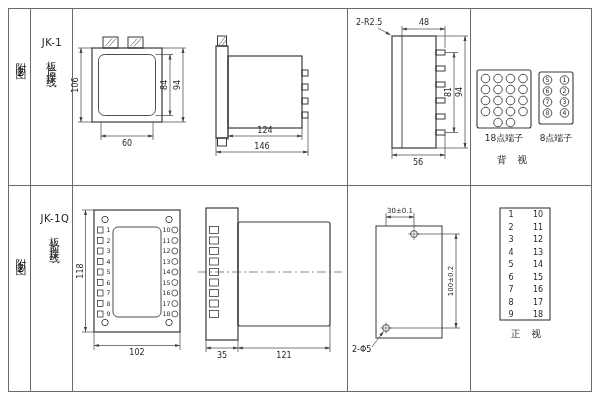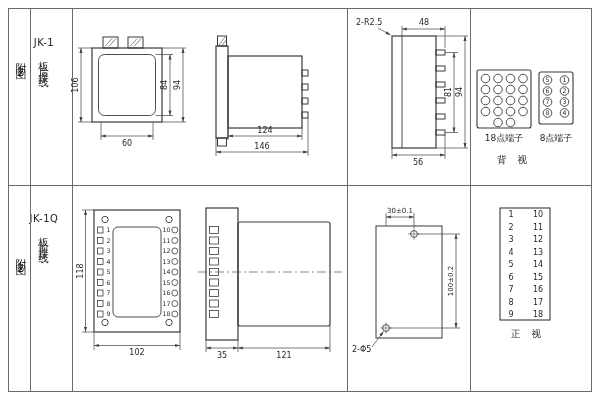--- a/index.html
+++ b/index.html
@@ -20,25 +20,25 @@
   .tbl  { font-size:8px; }
 </style>
 </head>
 <body>
 
 <div class="canvas">
 
   <div class="vlabel" style="left:12px; top:54px">附图2</div>
   <div class="vlabel" style="left:12px; top:250px">附图2</div>
 
-  <div class="typelabel" style="left:25px; top:37px">
+  <div class="typelabel" style="left:33px; top:37px">
     <div class="model">JK-1</div>
     <div class="wiring">板后接线</div>
   </div>
-  <div class="typelabel" style="left:25px; top:213px">
+  <div class="typelabel" style="left:36px; top:213px">
     <div class="model">JK-1Q</div>
     <div class="wiring">板前接线</div>
   </div>
 
   <svg width="600" height="400" viewBox="0 0 600 400" style="position:absolute;left:0;top:0">
     <defs>
       <marker id="ar" viewBox="0 0 8 6" markerWidth="8" markerHeight="6" refX="7.5" refY="3" orient="auto-start-reverse">
         <path d="M0.5,0.8 L7.5,3 L0.5,5.2 z" fill="#444"></path>
       </marker>
     </defs>

